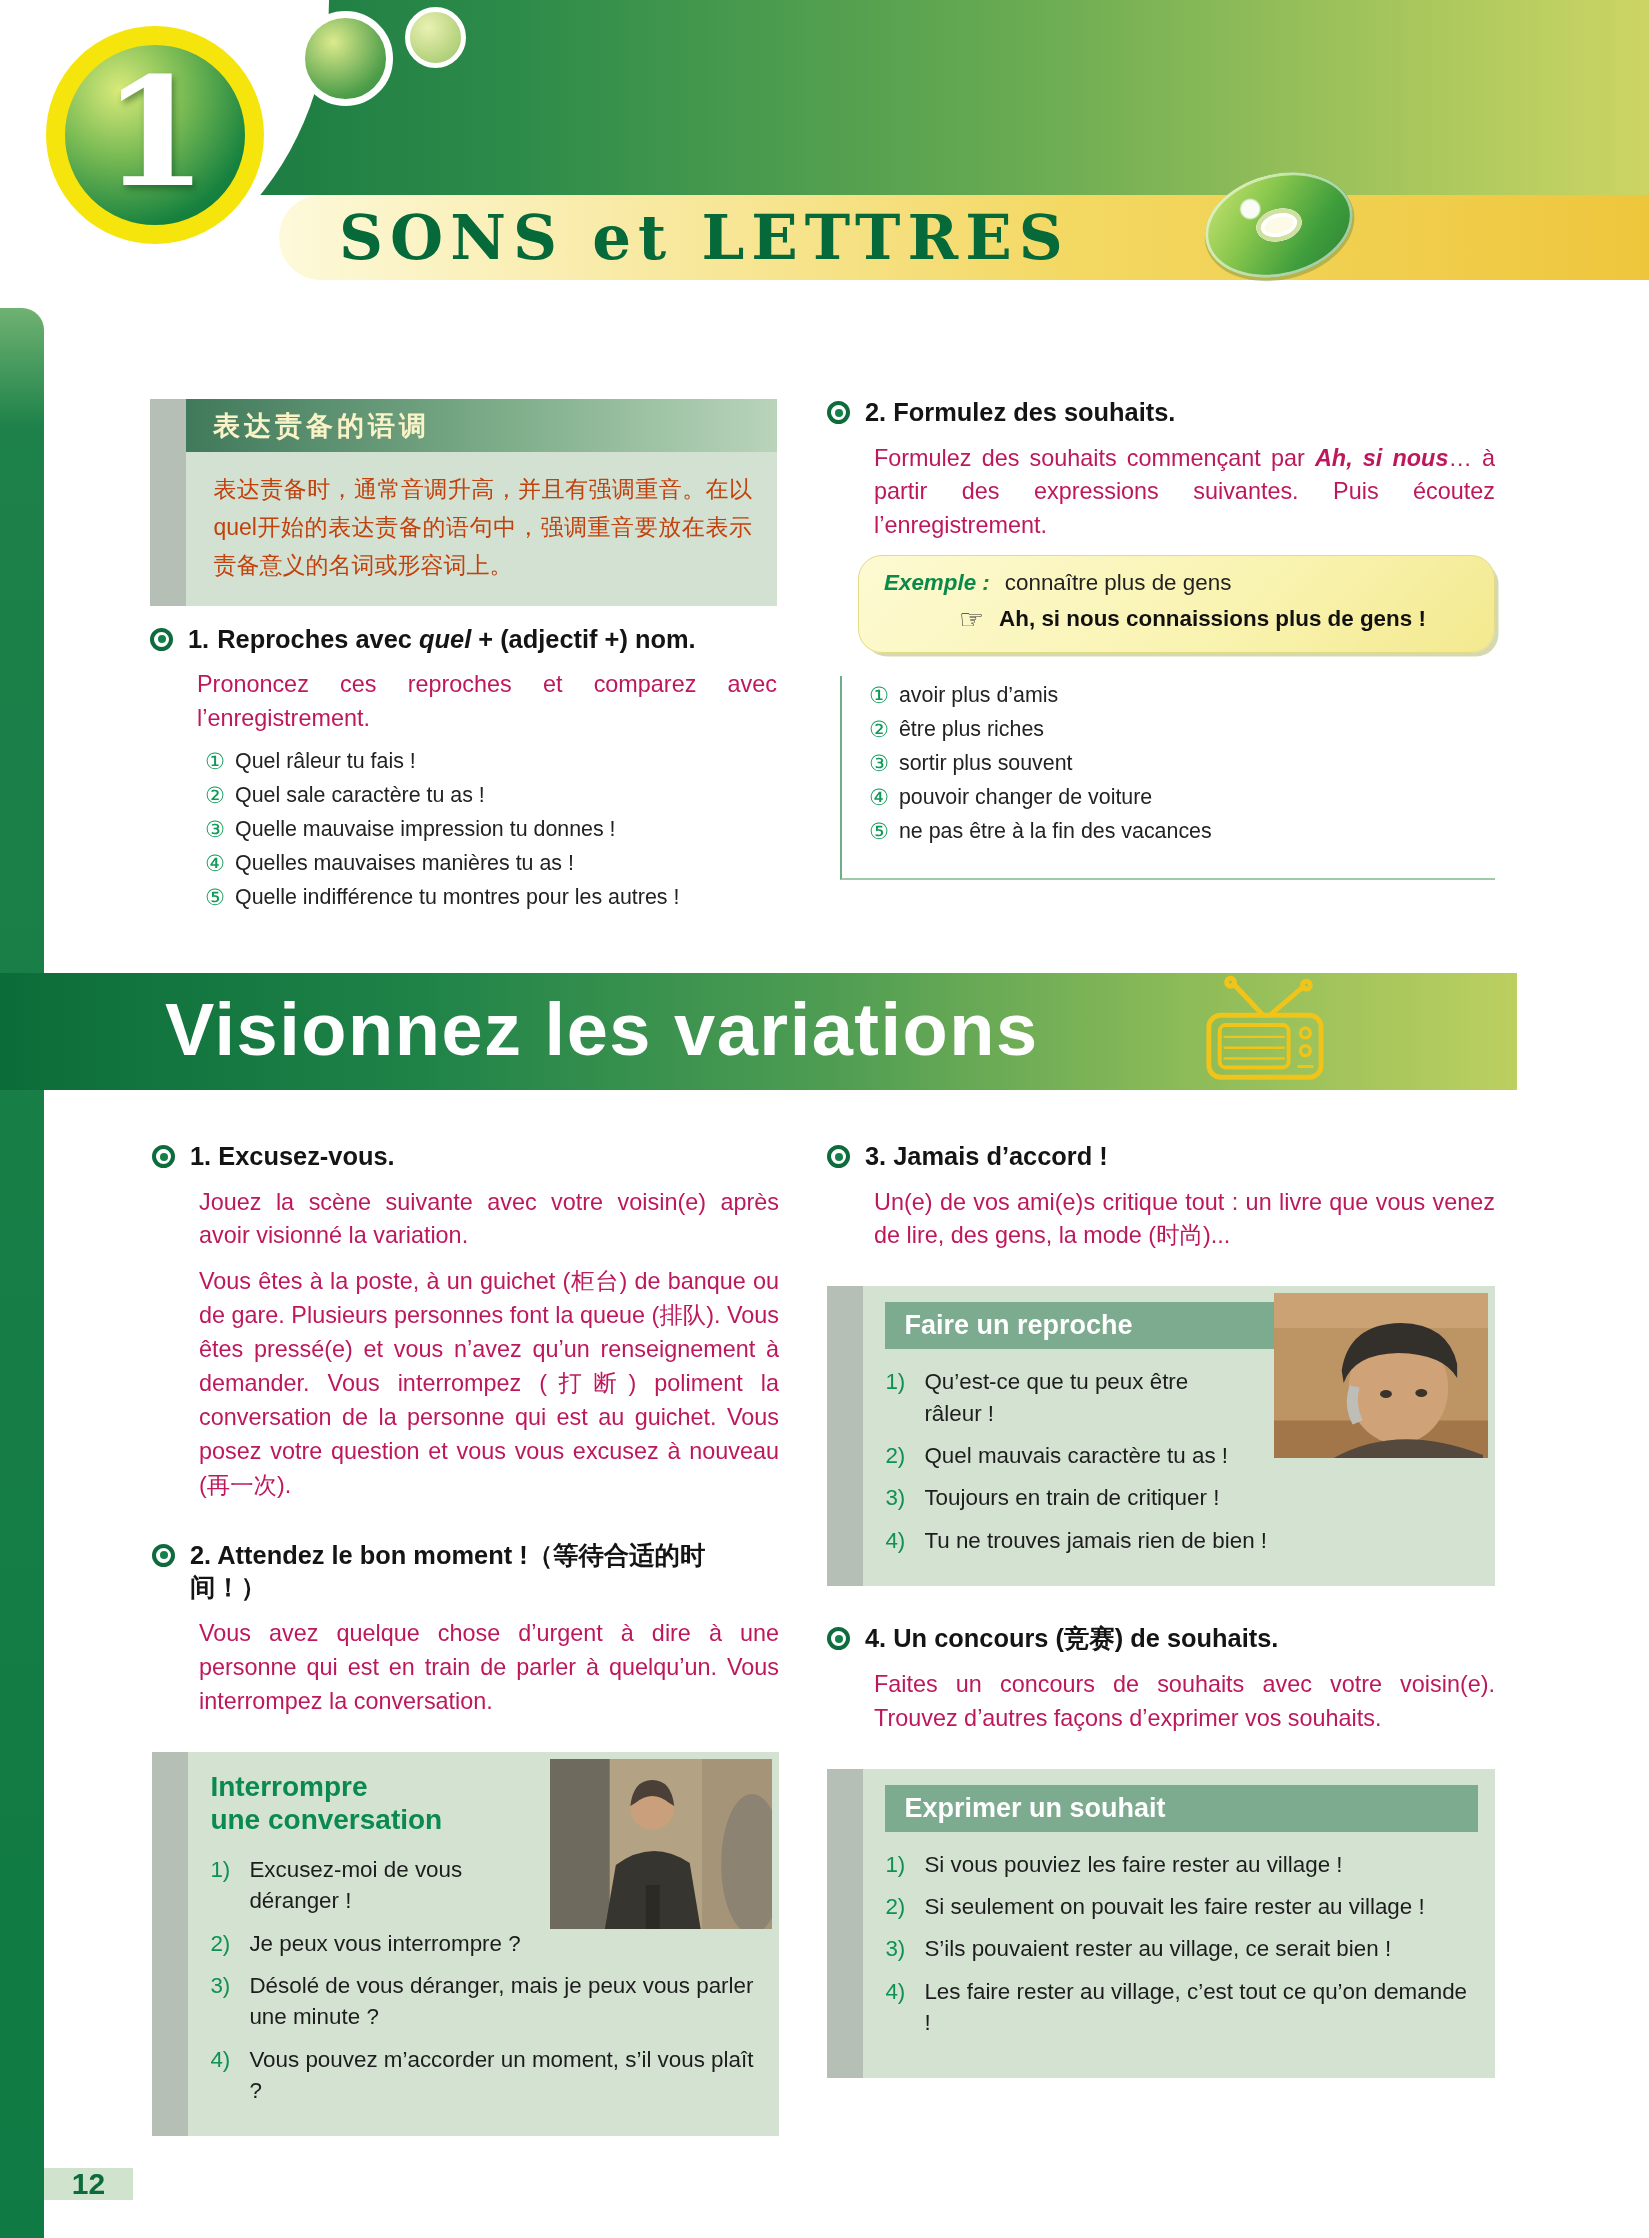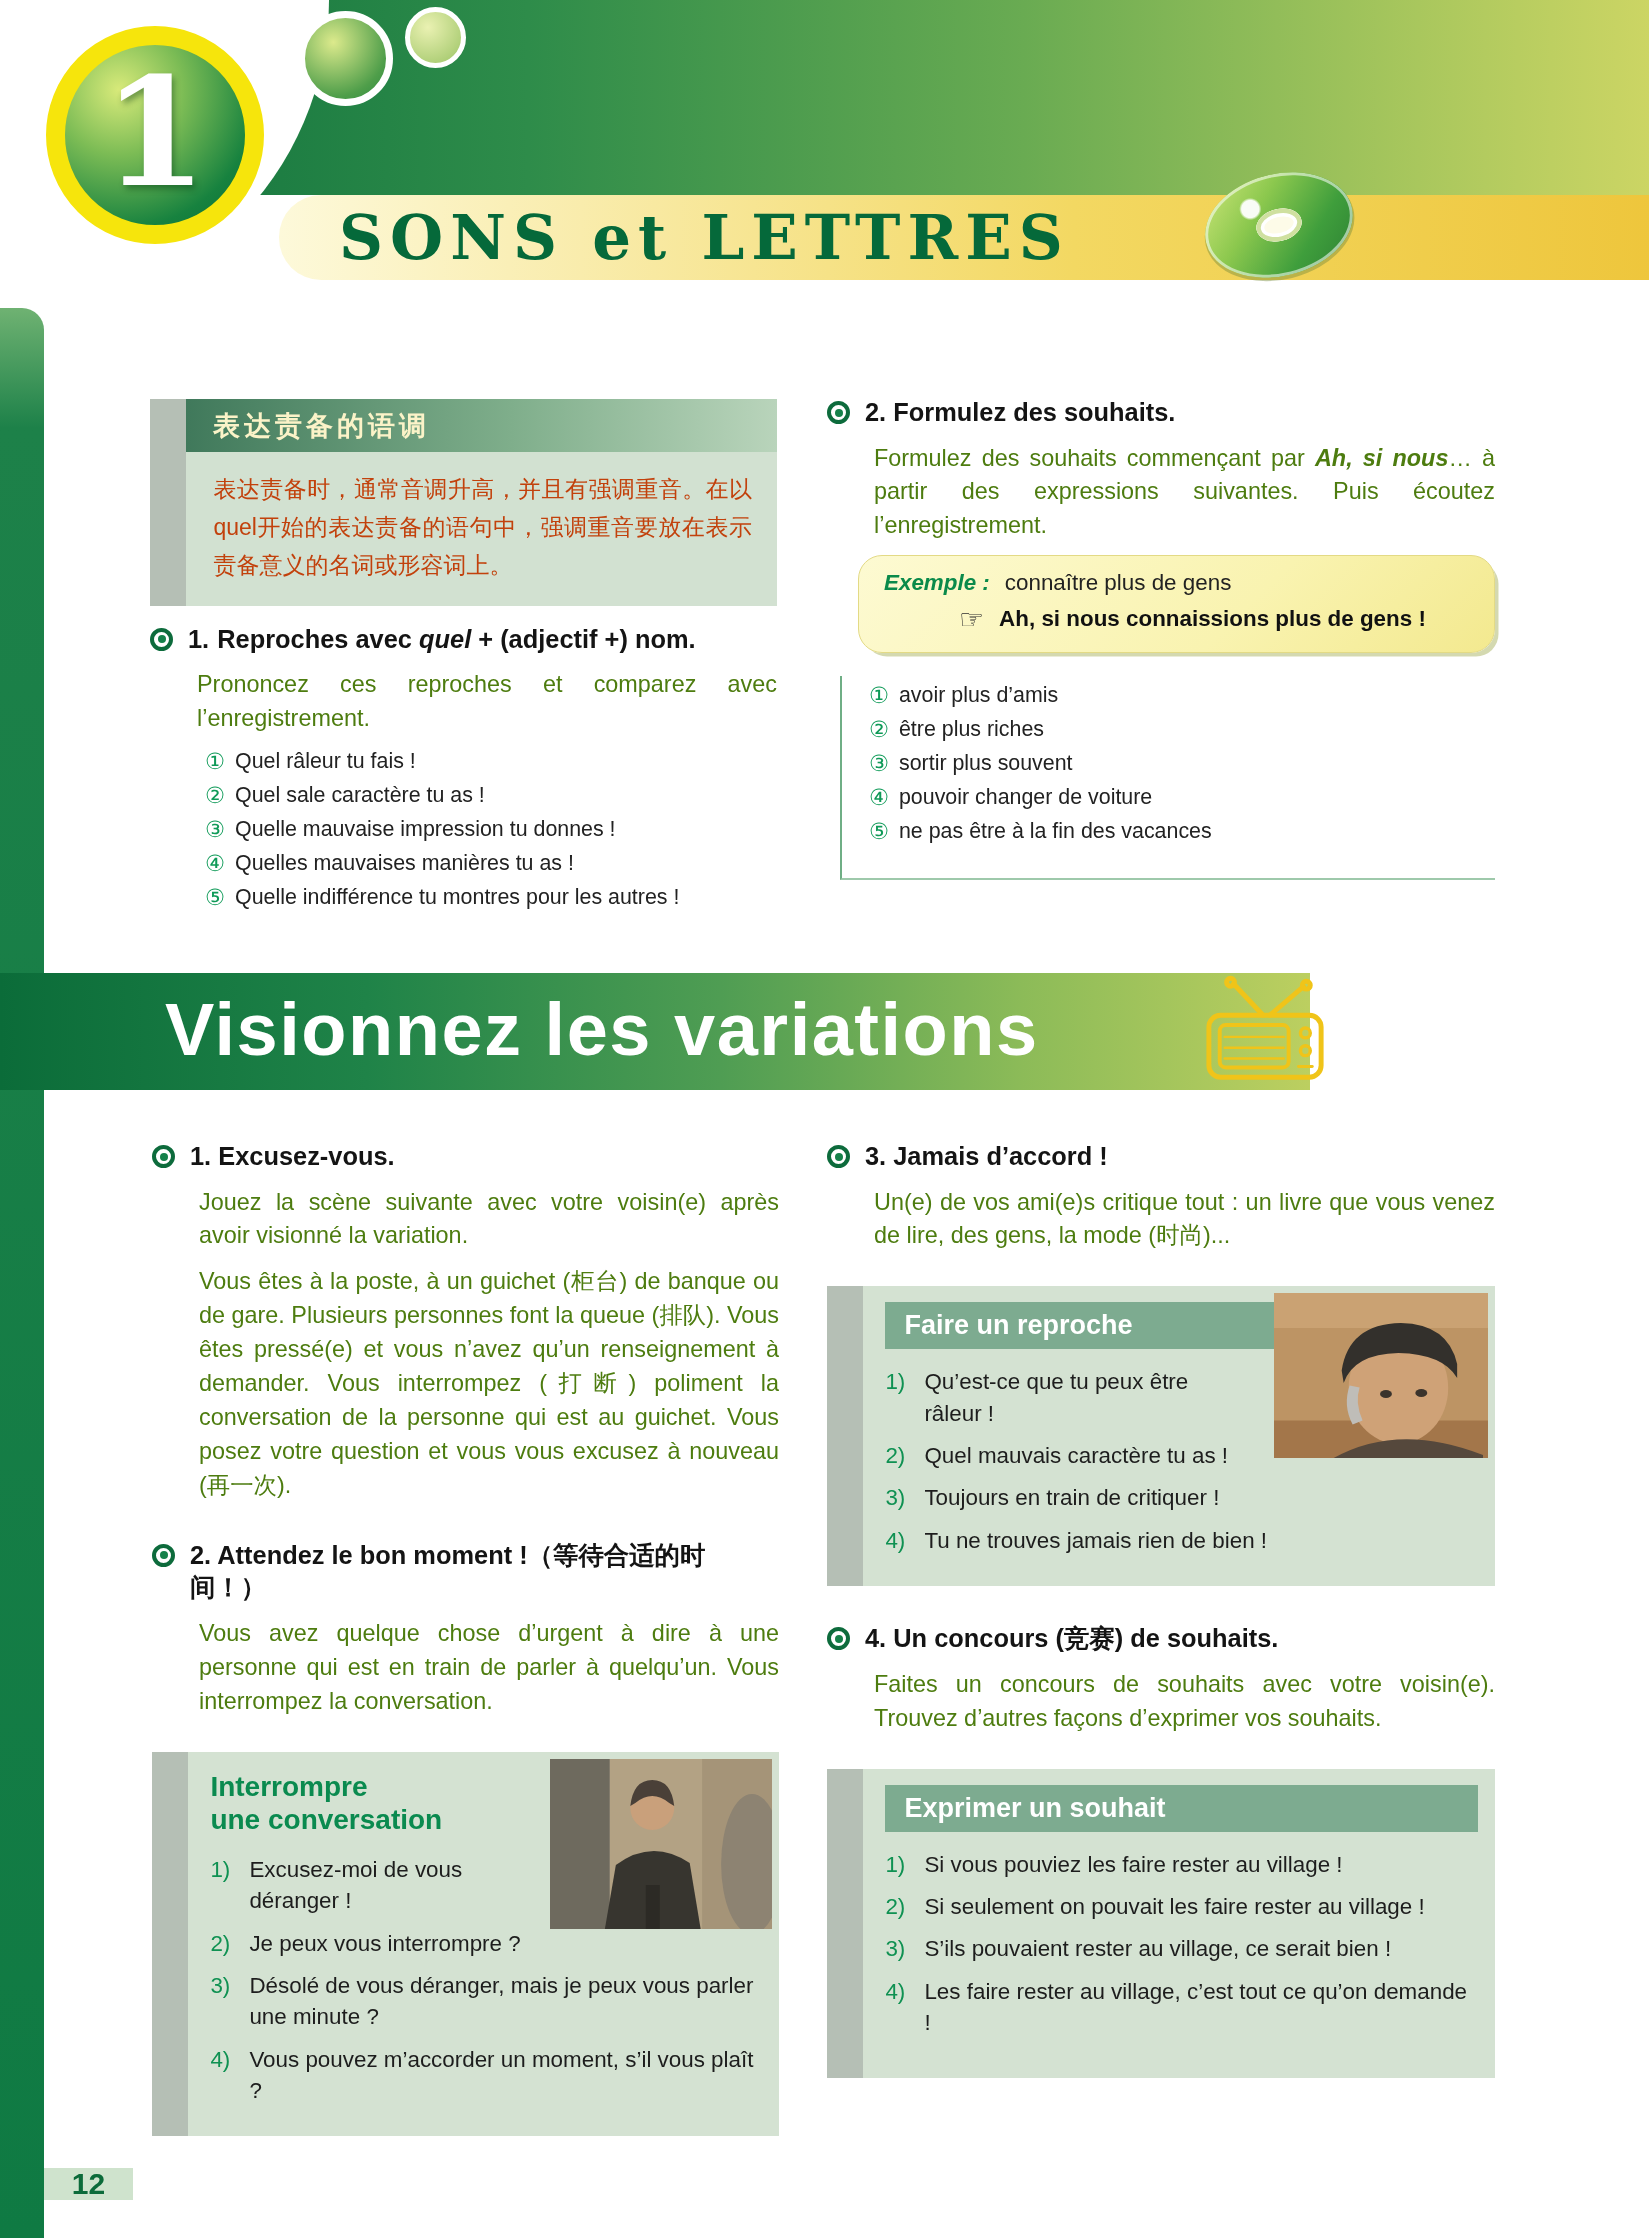--- a/index.html
+++ b/index.html
@@ -89,21 +89,21 @@
     flex:0 0 auto; width:23px; height:23px; border:4.5px solid #0d6b3c; border-radius:50%;
     position:relative; margin-top:5px; background:#ffffff;
   }
   .bullet::after { content:""; position:absolute; inset:3.5px; border-radius:50%; background:#15814a; }
   .ex-title { font-size:25.4px; font-weight:bold; color:#141414; line-height:1.28; }
   .ex-title .num { margin-right:8px; }
   .qi { font-style:italic; }
   .bi { font-style:italic; font-weight:bold; }
 
   .green-p {
-    color:#4d7c0f; font-size:23.4px; line-height:1.45; text-align:justify;
+    color:#be185d; font-size:23.4px; line-height:1.45; text-align:justify;
     margin:0 0 12px 47px;
   }
 
   .circ-list { margin-left:55px; font-size:21.4px; color:#222222; }
   .ci { display:flex; gap:10px; line-height:1.25; margin-bottom:6px; }
   .ci .cnum { color:#0f9a58; font-size:22.4px; flex:0 0 auto; }
 
   
   .cn-box { display:flex; width:100%; }
   .box-strip { flex:0 0 36px; background:#b5bfb5; }
@@ -131,21 +131,21 @@
   .hand { font-size:28px; color:#2c2c2c; margin-right:15px; vertical-align:-3px; }
   .ex-answer { font-weight:bold; color:#111111; }
 
   .souhaits {
     margin:22.4px 0 0 12.5px; padding:6px 0 26px 27.4px;
     border-left:2px solid #6fae85; border-bottom:2px solid #9ec9ab;
   }
 
   
   .banner {
-    position:absolute; left:0; top:973px; width:1310px; height:117px;
+    position:absolute; left:0; top:973px; width:1517px; height:117px;
     background:linear-gradient(90deg,#0b6c39 0%, #1f8348 28%, #4f9d53 55%, #8cbb58 78%, #bccf60 100%);
   }
   .banner-title {
     position:absolute; left:165px; top:50%; transform:translateY(-53%);
     color:#ffffff; font-size:74px; font-weight:800; letter-spacing:1.5px; white-space:nowrap;
   }
   .tv { position:absolute; left:1201px; top:-3px; width:128px; height:120px; }
 
   
   .gbox { display:flex; width:100%; margin-top:33px; }

